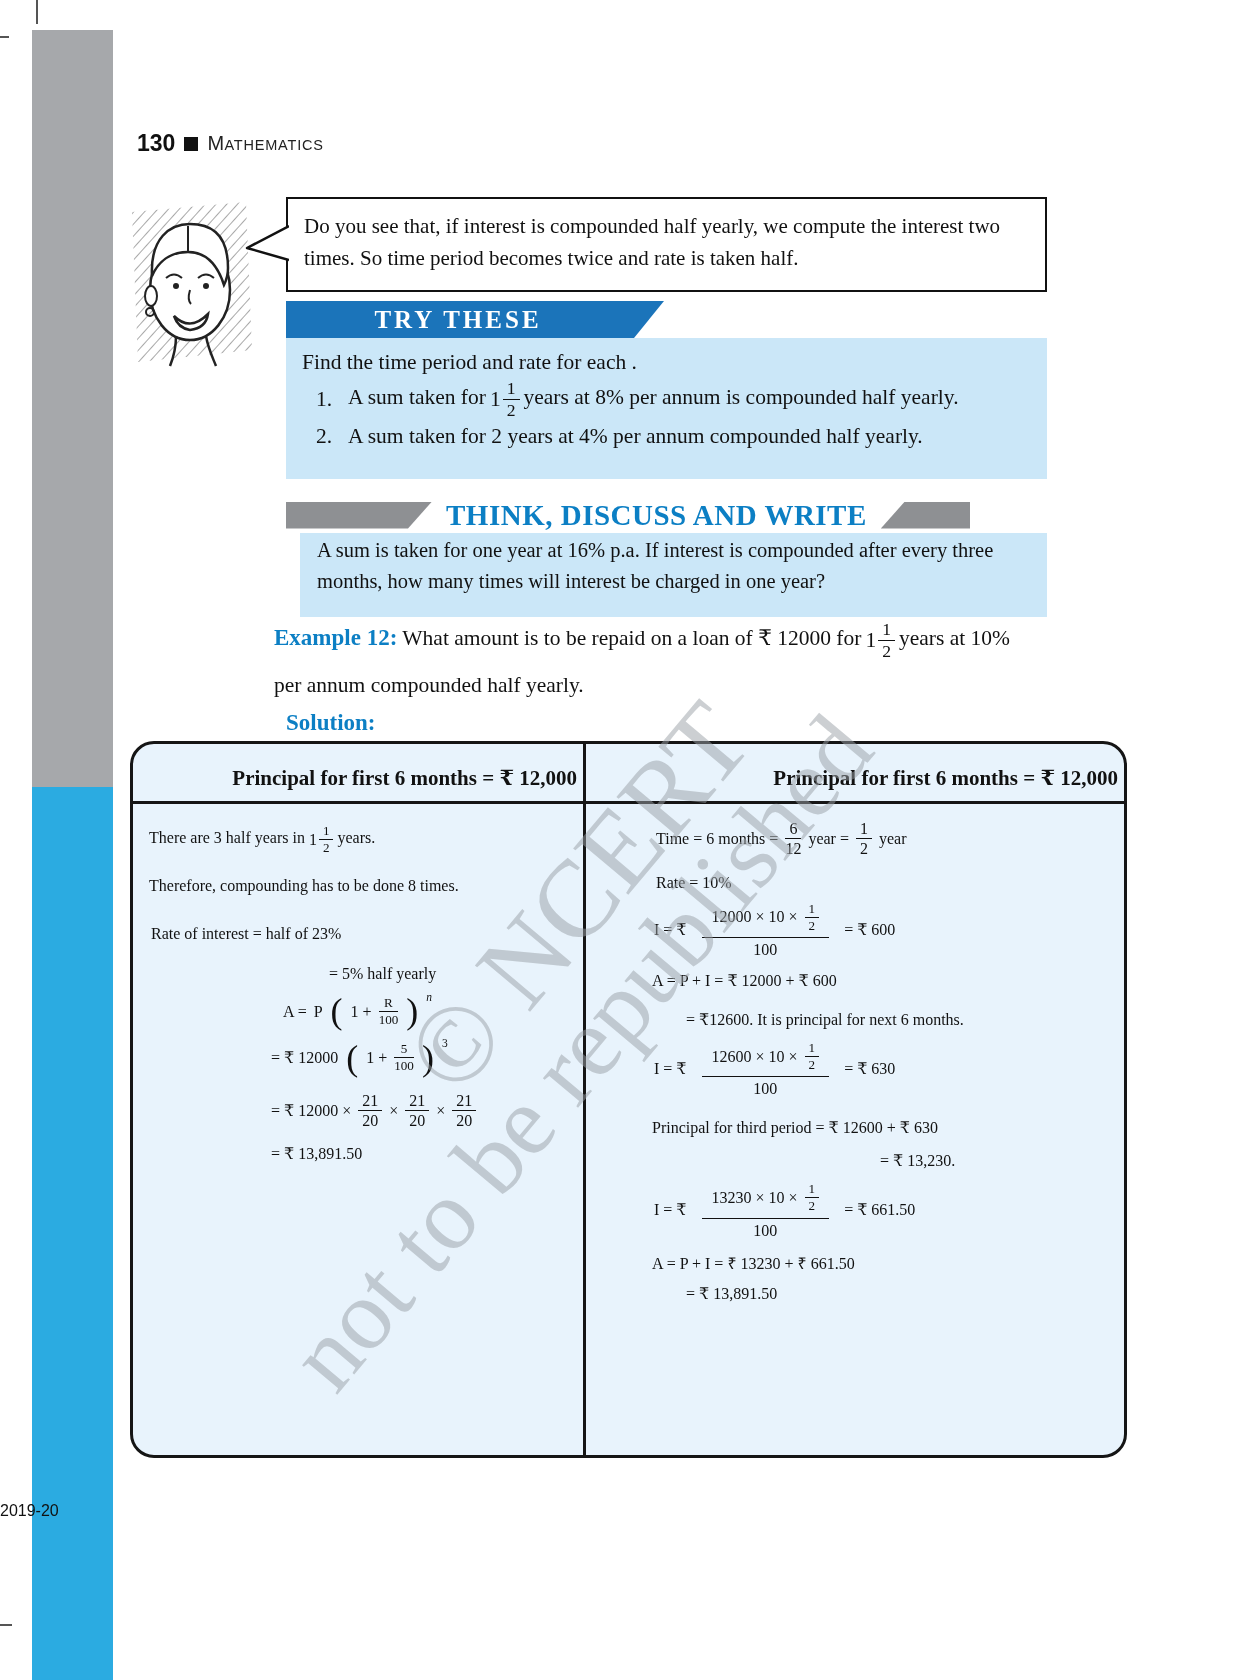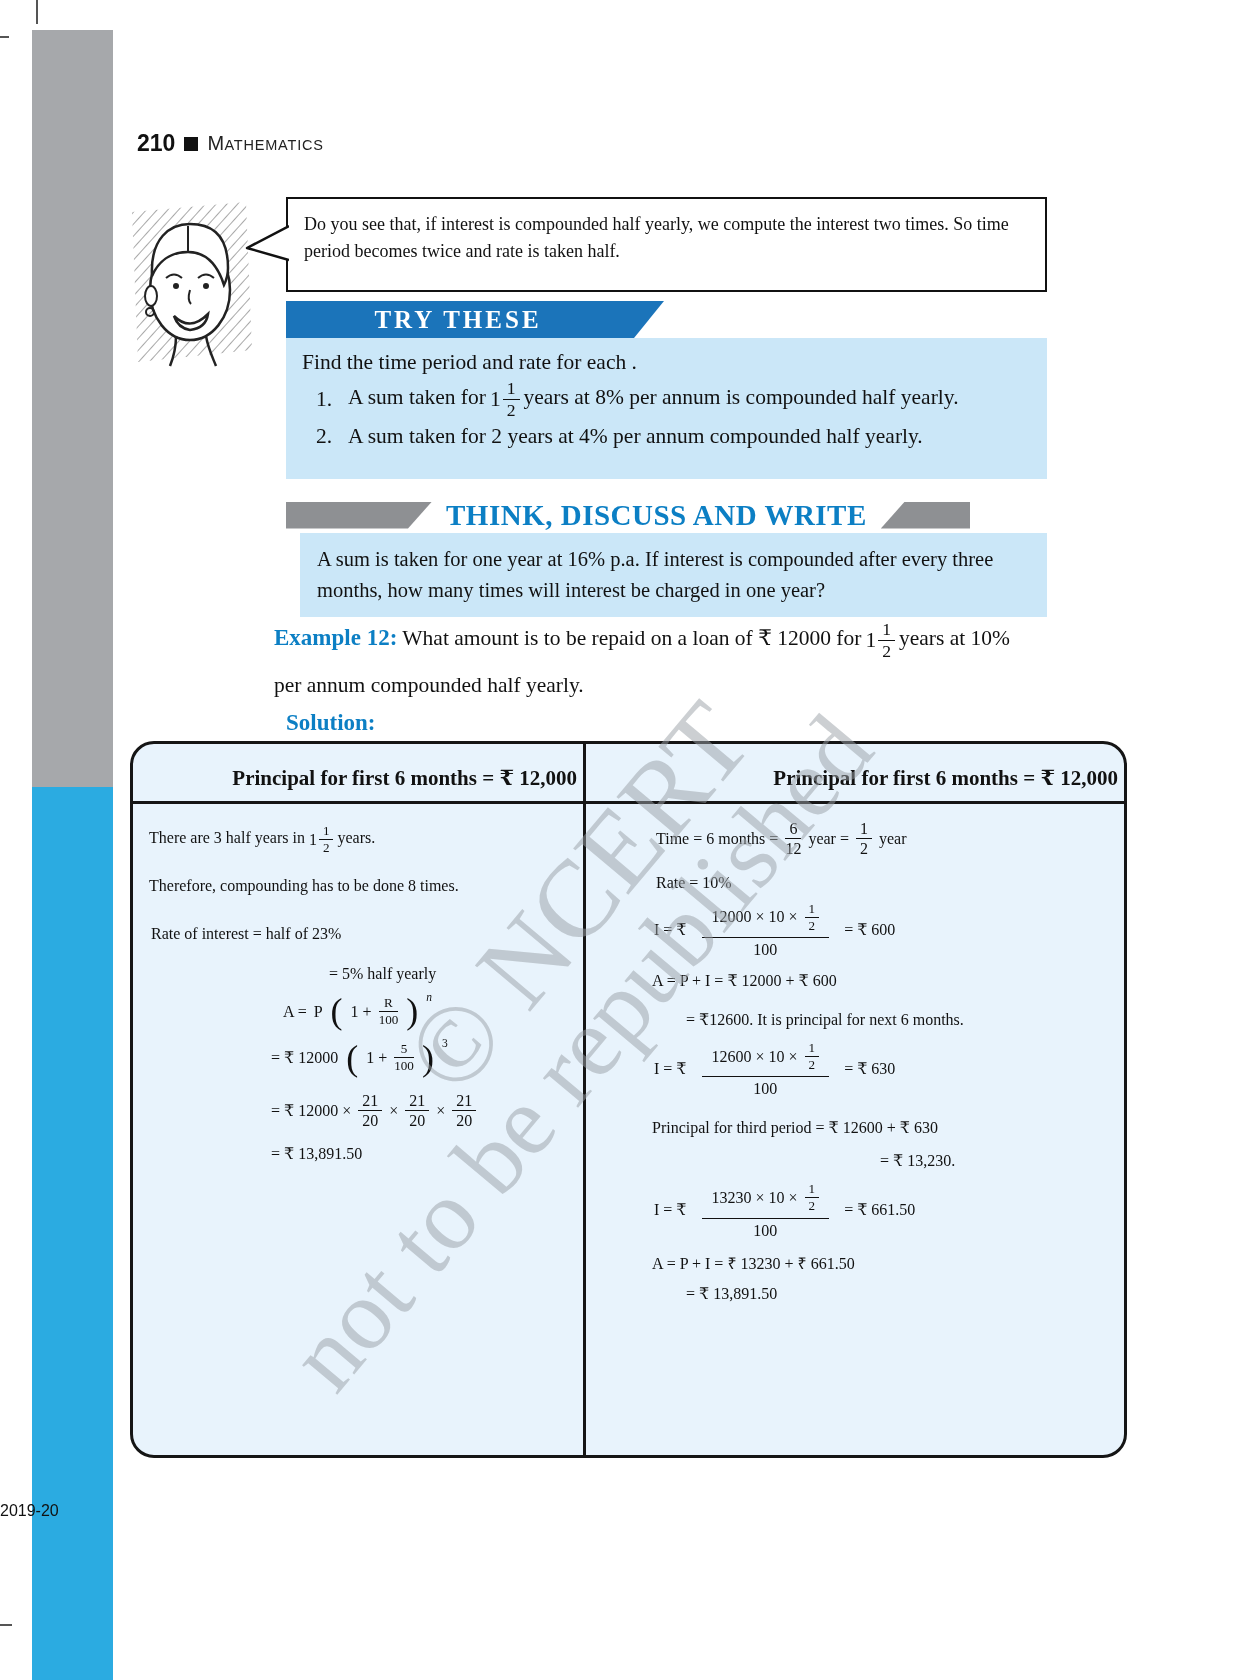--- a/index.html
+++ b/index.html
@@ -21,42 +21,42 @@
   .page-header { position:absolute; left:137px; top:130px; display:flex; align-items:center; gap:9px;
     font-family:"Liberation Sans","DejaVu Sans",sans-serif; }
   .page-num { font-weight:bold; font-size:23px; }
   .sq { width:14px; height:14px; background:#111; display:inline-block; }
   .subject { font-size:20px; color:#222; letter-spacing:0.4px; }
   .subject .rest { font-size:14.5px; letter-spacing:0.8px; }
 
   
   .face { position:absolute; left:124px; top:198px; width:144px; height:190px; z-index:0; }
   .speech-box { position:absolute; left:286px; top:197px; width:761px; min-height:95px;
-    border:2.5px solid #111; background:#fff; padding:12px 16px 10px; font-size:18px; line-height:1.5; z-index:1; }
+    border:2.5px solid #111; background:#fff; padding:12px 16px 10px; font-size:21px; line-height:1.5; z-index:1; }
   .speech-tail { position:absolute; left:243px; top:222px; z-index:2; }
 
   
   .try-banner { position:absolute; left:286px; top:301px; width:378px; height:37px;
     background:#1b74ba; color:#fff; font-weight:bold; font-size:25px; letter-spacing:3px;
     display:flex; align-items:center; justify-content:center; padding-right:34px;
     clip-path:polygon(0 0, 100% 0, calc(100% - 30px) 100%, 0 100%); }
   .try-box { position:absolute; left:286px; top:338px; width:761px; height:141px;
     background:#cbe7f8; padding:9px 14px 6px 12px; font-size:21.5px; }
   .try-box .intro { margin:3px 0 4px 4px; }
   .try-item { display:flex; align-items:center; margin-top:4px; }
   .try-item .inum { width:34px; text-align:right; margin-right:16px; flex:none; }
 
   
   .think-row { position:absolute; left:286px; top:497px; width:684px; height:36px; display:flex; align-items:center; }
   .ribbon { background:#8e9093; height:27px; }
   .ribbon.rleft { width:146px; clip-path:polygon(0 0,100% 0,calc(100% - 24px) 100%,0 100%); }
   .ribbon.rright { flex:1; clip-path:polygon(24px 0,100% 0,100% 100%,0 100%); }
   .think-title { color:#0c7fc4; font-weight:bold; font-size:29px; margin:0 14px; white-space:nowrap; letter-spacing:0.5px; }
   .think-box { position:absolute; left:300px; top:533px; width:747px; height:84px;
-    background:#cbe7f8; padding:11px 17px; font-size:20.5px; line-height:1.5; }
+    background:#cbe7f8; padding:2px 17px; font-size:20.5px; line-height:1.5; }
 
   
   .example { position:absolute; left:274px; top:620px; width:790px; font-size:21.5px; line-height:1.45; }
   .blue-label { color:#0c7fc4; font-weight:bold; font-size:23px; }
   .example .exl2 { margin-top:9px; }
   .solution-label { position:absolute; left:286px; top:710px; }
 
   
   .mixed { display:inline-flex; align-items:center; vertical-align:middle; margin:0 4px; }
   .frac { display:inline-block; text-align:center; vertical-align:middle; line-height:1.08; font-size:0.82em; }
@@ -120,21 +120,21 @@
 
 <div class="page">
 
   <div class="crop-v"></div>
   <div class="crop-h1"></div>
   <div class="crop-h2"></div>
   <div class="side-gray"></div>
   <div class="side-blue"></div>
 
   <div class="page-header">
-    <span class="page-num">210</span>
+    <span class="page-num">130</span>
     <span class="sq"></span>
     <span class="subject"><span class="cap">M</span><span class="rest">ATHEMATICS</span></span>
   </div>
 
   <div class="face">
     <svg width="144" height="190" viewBox="0 0 144 190">
       <defs>
         <pattern id="hp" width="8" height="8" patternUnits="userSpaceOnUse" patternTransform="rotate(42)">
           <line x1="0" y1="0" x2="0" y2="8" stroke="#6e6e6e" stroke-width="1.2"></line>
         </pattern>

